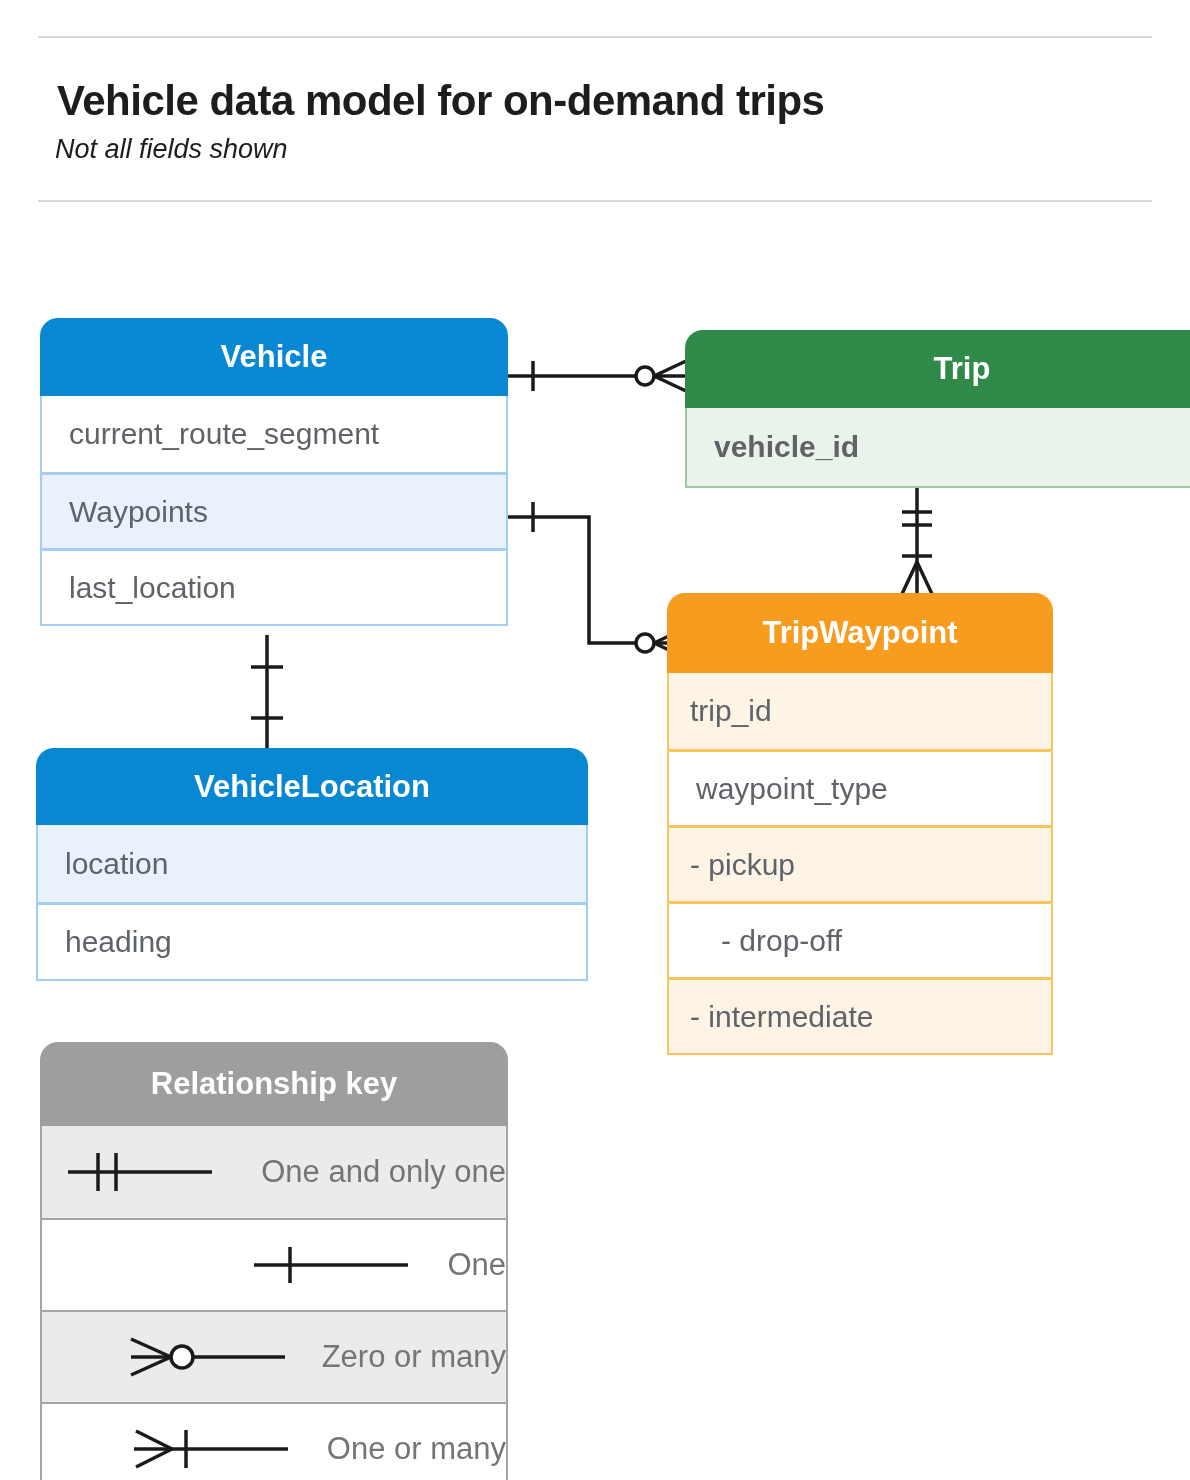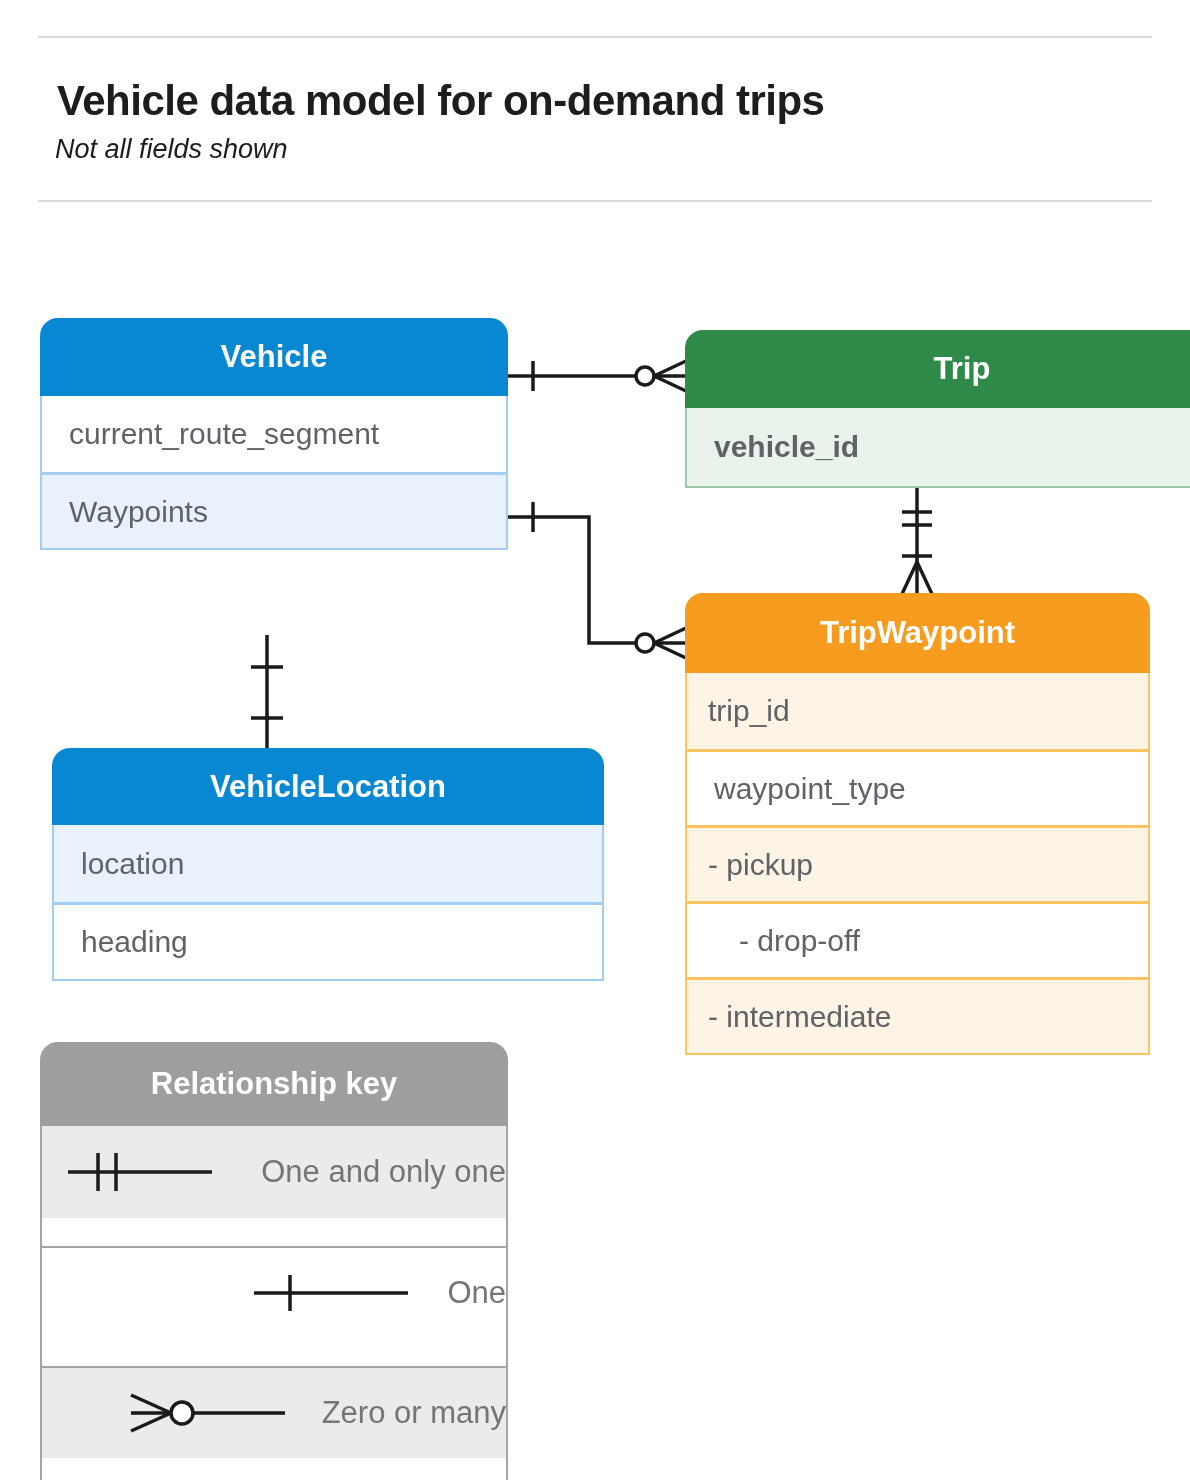--- a/index.html
+++ b/index.html
@@ -53,44 +53,44 @@
   .t-vehicle .row.shaded{background:var(--blue-row);}
 
   
   .t-trip{left:685px; top:330px; width:554px;}
   .t-trip .thead{height:78px; background:var(--green-header);}
   .t-trip .tbody{border:2px solid var(--green-border); border-top:none;}
   .t-trip .row{height:78px;font-weight:bold;}
   .t-trip .row.shaded{background:var(--green-row);}
 
   
-  .t-tripwaypoint{left:685px; top:593px; width:465px;}
+  .t-tripwaypoint{left:667px; top:593px; width:386px;}
   .t-tripwaypoint .thead{height:80px; background:var(--orange-header);}
   .t-tripwaypoint .tbody{border:2px solid var(--orange-border); border-top:none;}
   .t-tripwaypoint .row{height:76px;}
   .t-tripwaypoint .row + .row{border-top:3px solid var(--orange-border);}
   .t-tripwaypoint .row.shaded{background:var(--orange-row);padding-left:21px;}
 
   
-  .t-vehiclelocation{left:40px; top:748px; width:552px;padding-left:12px;}
+  .t-vehiclelocation{left:24px; top:748px; width:552px;padding-left:12px;}
   .t-vehiclelocation .thead{height:77px; background:var(--blue-header);}
   .t-vehiclelocation .tbody{border:2px solid var(--blue-border); border-top:none;}
   .t-vehiclelocation .row{height:77px;}
   .t-vehiclelocation .row + .row{border-top:3px solid var(--blue-border);}
   .t-vehiclelocation .row.shaded{background:var(--blue-row);}
 
   
   .t-legend{left:40px; top:1042px; width:468px;}
   .t-legend .thead{height:84px; background:var(--gray-header); font-size:31px;}
   .t-legend .tbody{border:2px solid var(--gray-border); border-top:none;}
   .legend-row{
     display:flex; align-items:center; height:92px; box-sizing:border-box;
     background:#ffffff;justify-content:flex-end;
   }
-  .legend-row + .legend-row{border-top:2px solid var(--gray-border);margin-top:28px;}
+  .legend-row + .legend-row{border-top:2px solid var(--gray-border);}
   .legend-row.shaded{background:var(--gray-row);}
   .legend-symbol{width:175px; height:60px; flex:0 0 auto;}
   .legend-symbol line{stroke:#1a1a1a; stroke-width:3.5; fill:none;}
   .legend-symbol circle{stroke:#1a1a1a; stroke-width:3.5; fill:#ffffff;}
   .legend-label{margin-left:24px; font-size:31px; color:var(--legend-text);}
 </style>
 </head>
 <body>
 
 <div class="page">
@@ -134,20 +134,21 @@
       <line x1="251" y1="667" x2="283" y2="667"></line>
       <line x1="251" y1="718" x2="283" y2="718"></line>
     </g>
   </svg>
 
   <div class="etable t-vehicle">
     <div class="thead">Vehicle</div>
     <div class="tbody">
       <div class="row">current_route_segment</div>
       <div class="row shaded">Waypoints</div>
+      <div class="row">last_location</div>
     </div>
   </div>
 
   <div class="etable t-trip">
     <div class="thead">Trip</div>
     <div class="tbody">
       <div class="row shaded">vehicle_id</div>
     </div>
   </div>
 

